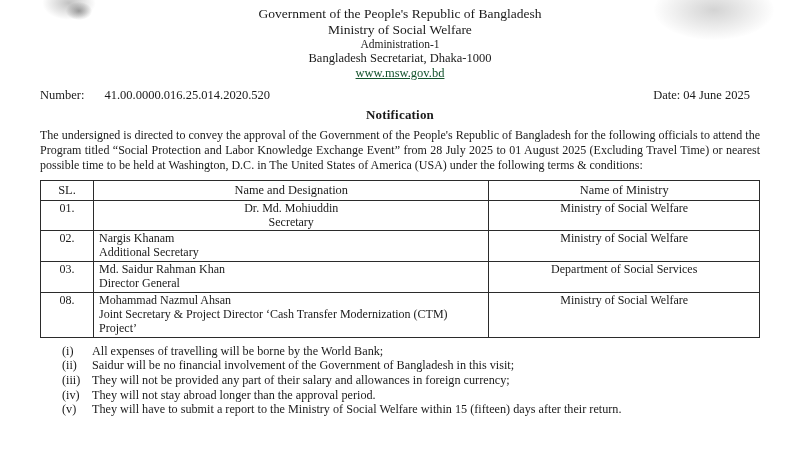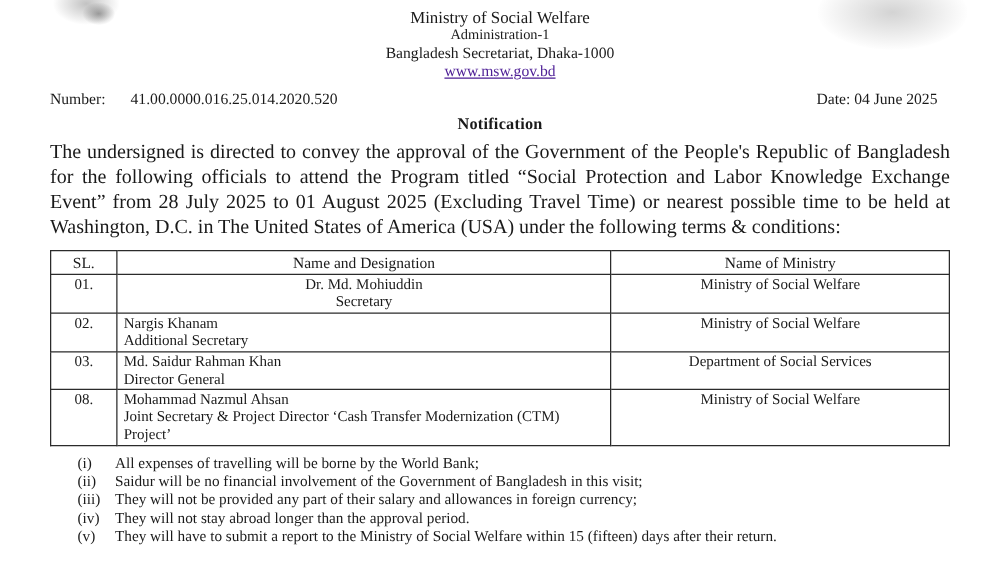--- a/index.html
+++ b/index.html
@@ -36,21 +36,21 @@
     text-align: center;
     line-height: 1.18;
   }
   .header .line1 { font-size: 13.5px; }
   .header .line2 { font-size: 13.5px; }
   .header .line3 { font-size: 11.5px; }
   .header .line4 { font-size: 12.5px; }
   .header .website {
     font-size: 12.5px;
     text-decoration: underline;
-    color: #4c1d95;
+    color: #14532d;
   }
 
   .meta-row {
     display: flex;
     justify-content: space-between;
     align-items: baseline;
     margin-top: 7px;
     font-size: 12.5px;
   }
   .meta-row .number { margin-left: 20px; }
@@ -59,21 +59,21 @@
   .notif-title {
     text-align: center;
     font-size: 13px;
     font-weight: bold;
     margin-top: 4px;
     letter-spacing: .2px;
   }
 
   .body-para {
     margin-top: 5px;
-    font-size: 16px;
+    font-size: 12px;
     line-height: 1.26;
     text-align: justify;
     text-justify: inter-word;
   }
 
   table.sl-table {
     margin-top: 7px;
     width: 100%;
     border-collapse: collapse;
     font-size: 12px;
@@ -120,20 +120,21 @@
 </style>
 </head>
 <body>
 
 <div class="page">
   <div class="scan-blob blob-a"></div>
   <div class="scan-blob blob-b"></div>
   <div class="scan-blob blob-c"></div>
 
   <div class="header">
+    <div class="line1">Government of the People's Republic of Bangladesh</div>
     <div class="line2">Ministry of Social Welfare</div>
     <div class="line3">Administration-1</div>
     <div class="line4">Bangladesh Secretariat, Dhaka-1000</div>
     <div class="website">www.msw.gov.bd</div>
   </div>
 
   <div class="meta-row">
     <div>
       <span>Number:</span><span class="number">41.00.0000.016.25.014.2020.520</span>
     </div>

